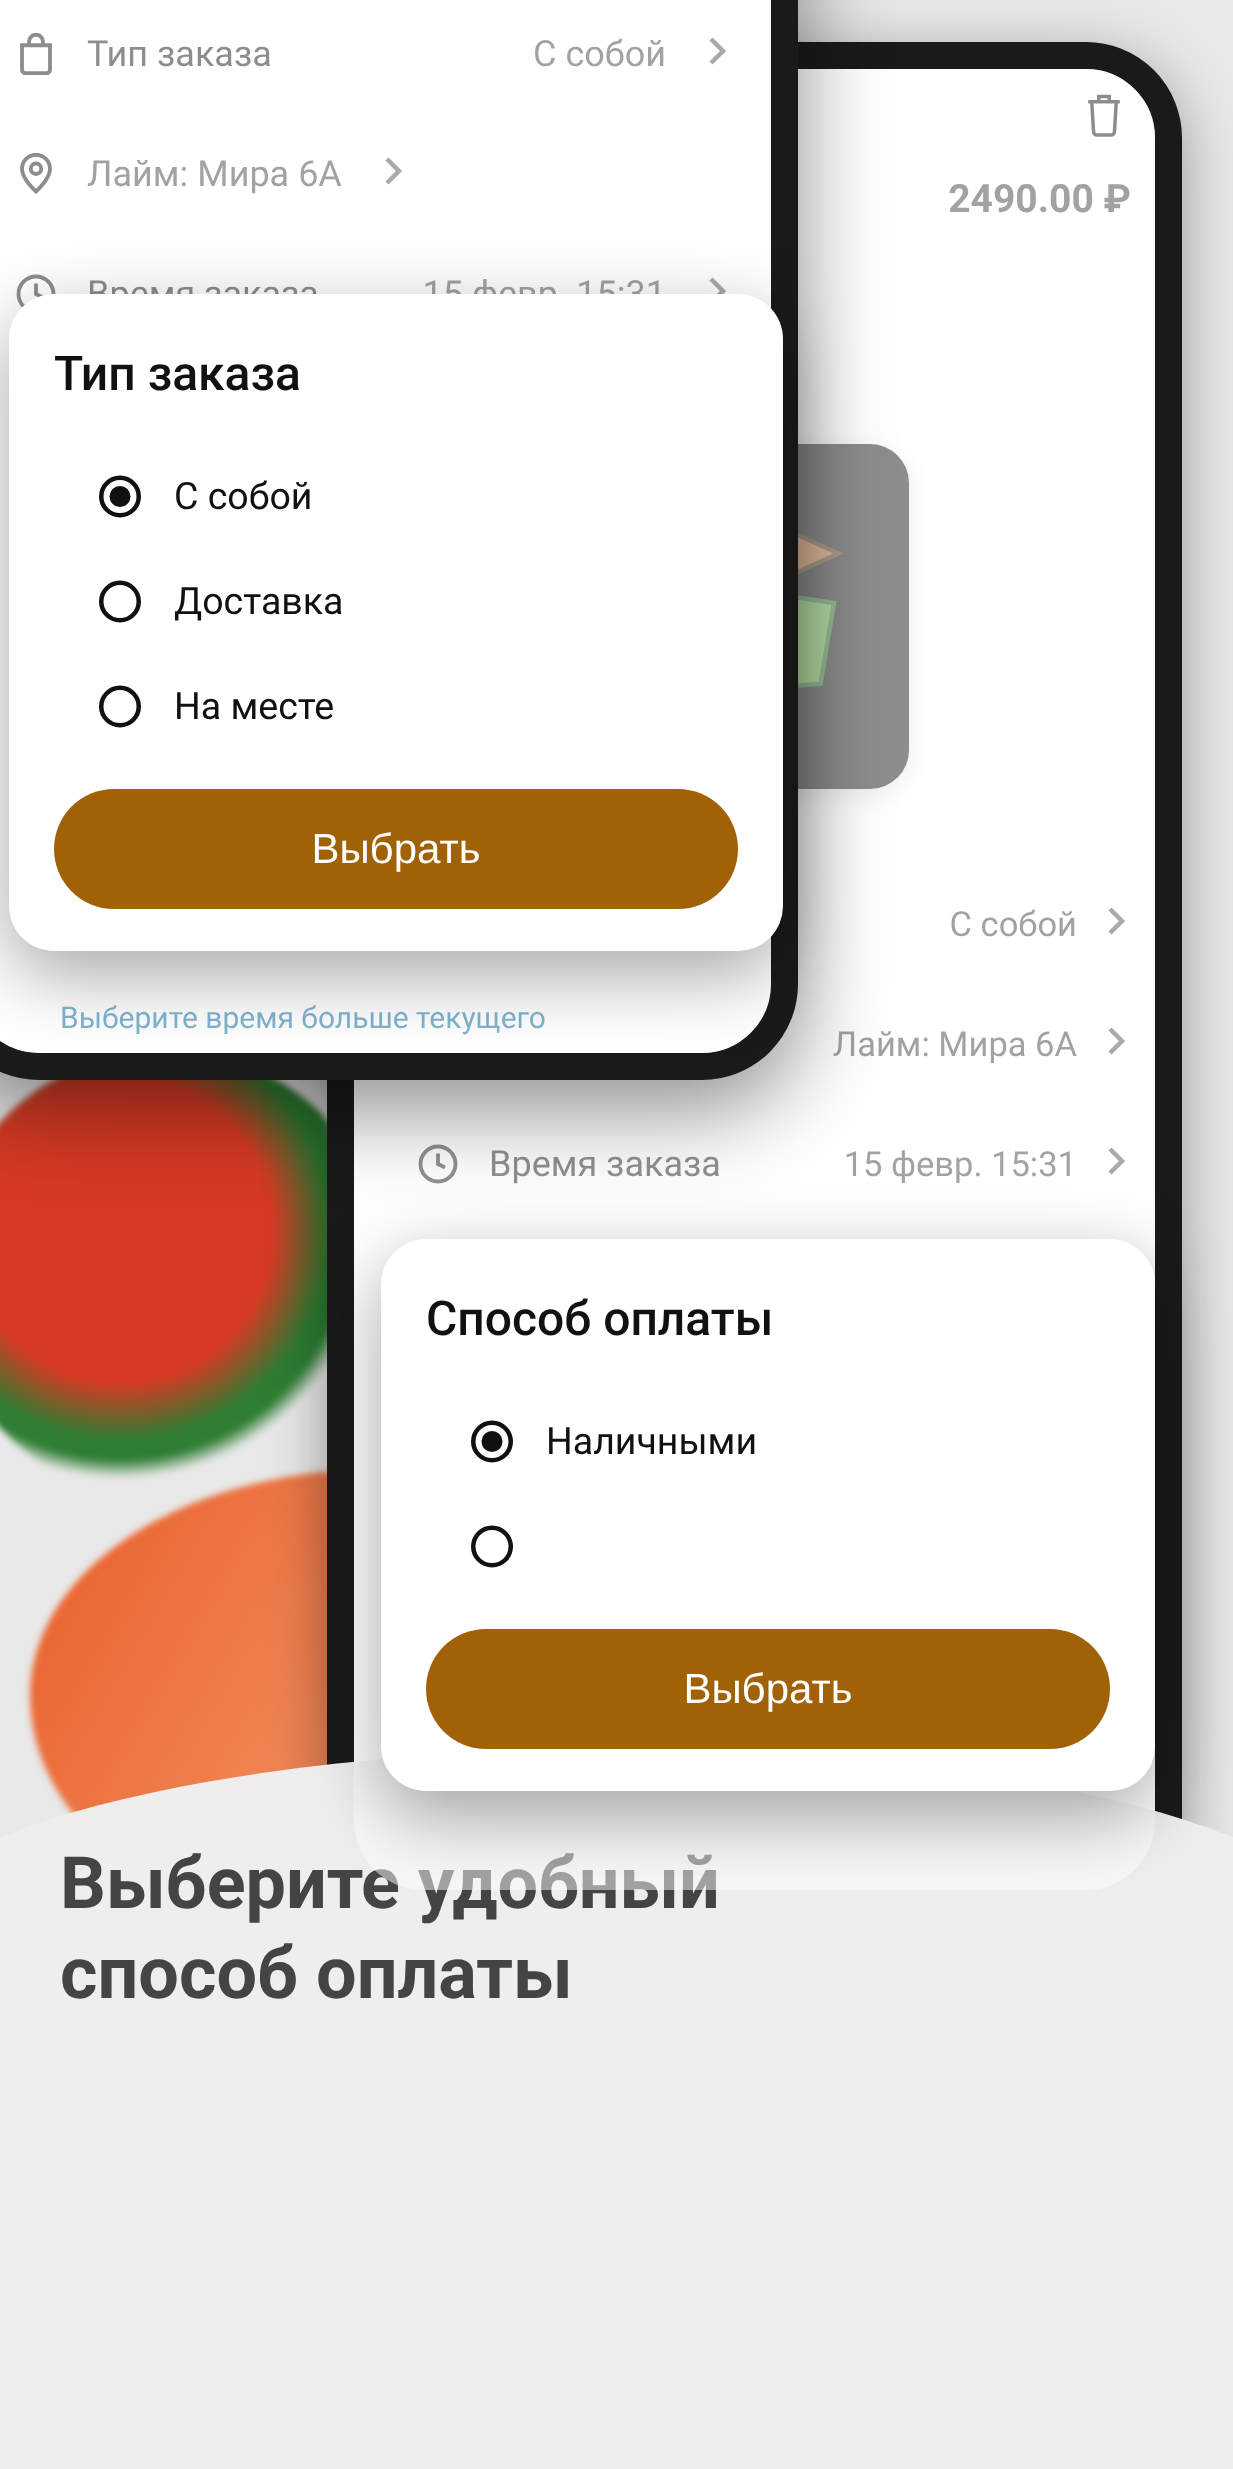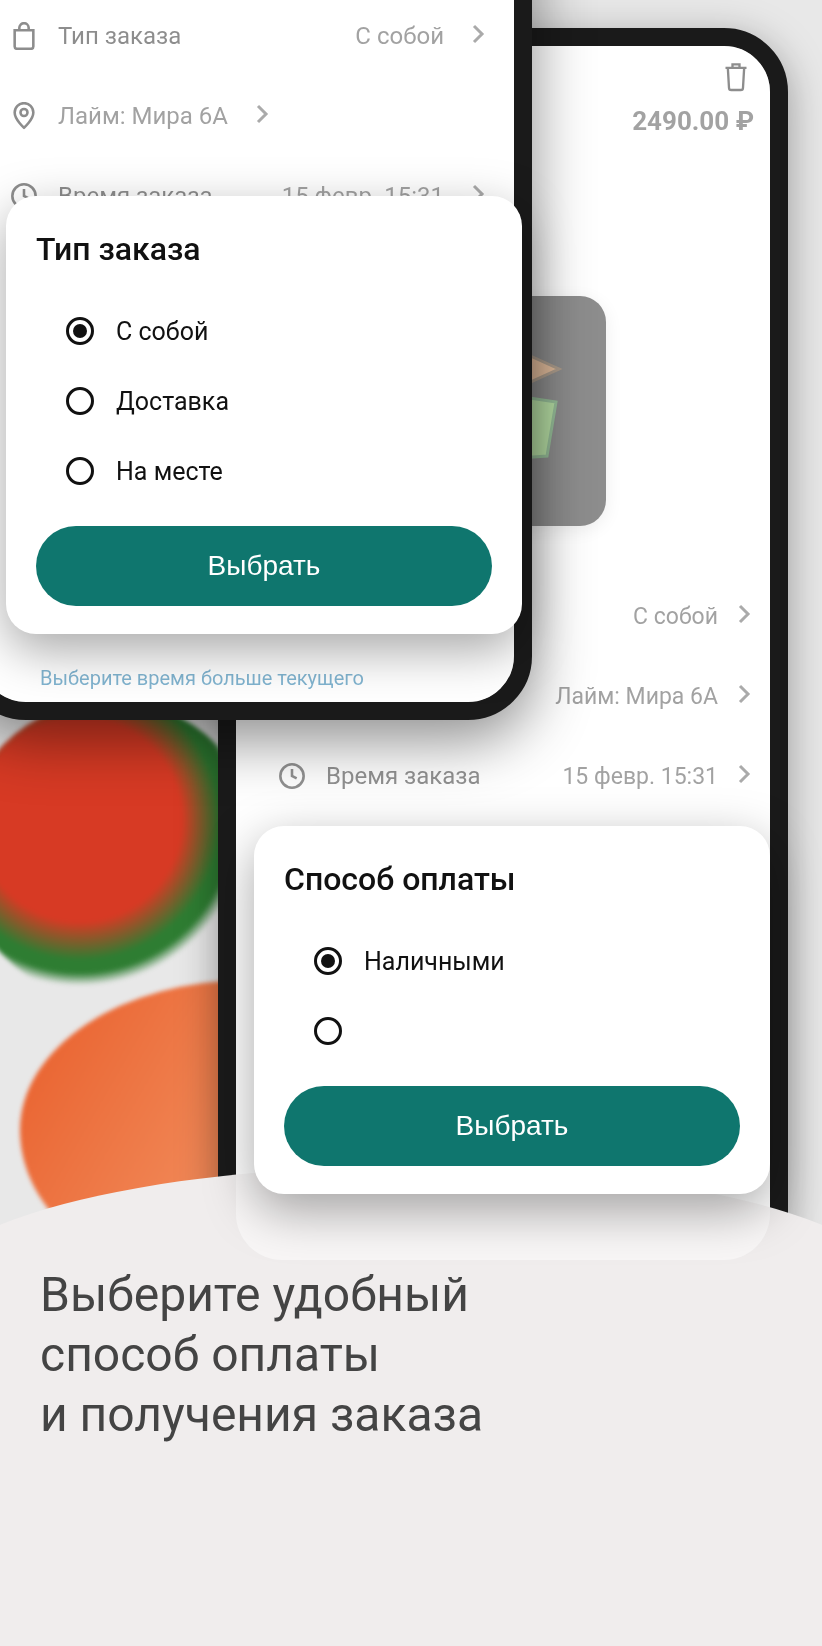--- a/index.html
+++ b/index.html
@@ -42,24 +42,23 @@
     position: absolute;
     left: -80px; right: -80px;
     bottom: 0;
     height: 480px;
     background: #f0eded;
     border-radius: 50% 50% 0 0 / 130px 130px 0 0;
     padding: 60px 120px 0 120px;
   }
   .headline {
     font-size: 48px;
-    font-weight: 400;
+    font-weight: 700;
     line-height: 1.25;
     color: #444;
-    margin-top: 39px;
   }
 
   
   .phone-back {
     position: absolute;
     left: 218px;
     top: 28px;
     width: 570px;
     height: 1250px;
     background: #fff;
@@ -83,21 +82,21 @@
   .trash {
     position:absolute;
     right: 14px; top: 10px;
     width: 40px; height: 40px;
     display:flex; align-items:center; justify-content:center;
   }
   .trash svg { width: 28px; height: 32px; stroke:#1a1a1a; fill:none; stroke-width:2; }
 
   .total {
     position:absolute;
-    right: 16px; top: 60px;
+    right: 16px; top: 72px;
     font-size: 26px;
     font-weight: 700;
     color: #444;
   }
 
   .cards-row {
     position:absolute;
     left: 28px; top: 250px;
     width: 800px;
     height: 250px;
@@ -224,21 +223,21 @@
     width:28px; height:28px; border:3px solid #111; border-radius:50%;
     display:flex; align-items:center; justify-content:center;
     flex-shrink:0;
   }
   .radio.selected::after {
     content:""; width:14px; height:14px; background:#111; border-radius:50%;
   }
   .primary-btn {
     display:block;
     width:100%;
-    background:#0f766e;
+    background:#a16207;
     color:#fff;
     border:none;
     border-radius: 40px;
     height: 80px;
     font-size: 28px;
     font-weight:500;
     margin-top: 20px;
   }
 
   .modal-type {
@@ -394,15 +393,14 @@
   <div class="radio-row">
     <span class="radio"></span>
   </div>
   <button class="primary-btn">Выбрать</button>
 </div>
 
 <div class="bottom-curve">
   <div class="headline">
     <div>Выберите удобный</div>
     <div>способ оплаты</div>
-    <div>и получения заказа</div>
   </div>
 </div>
 
 </body></html>

